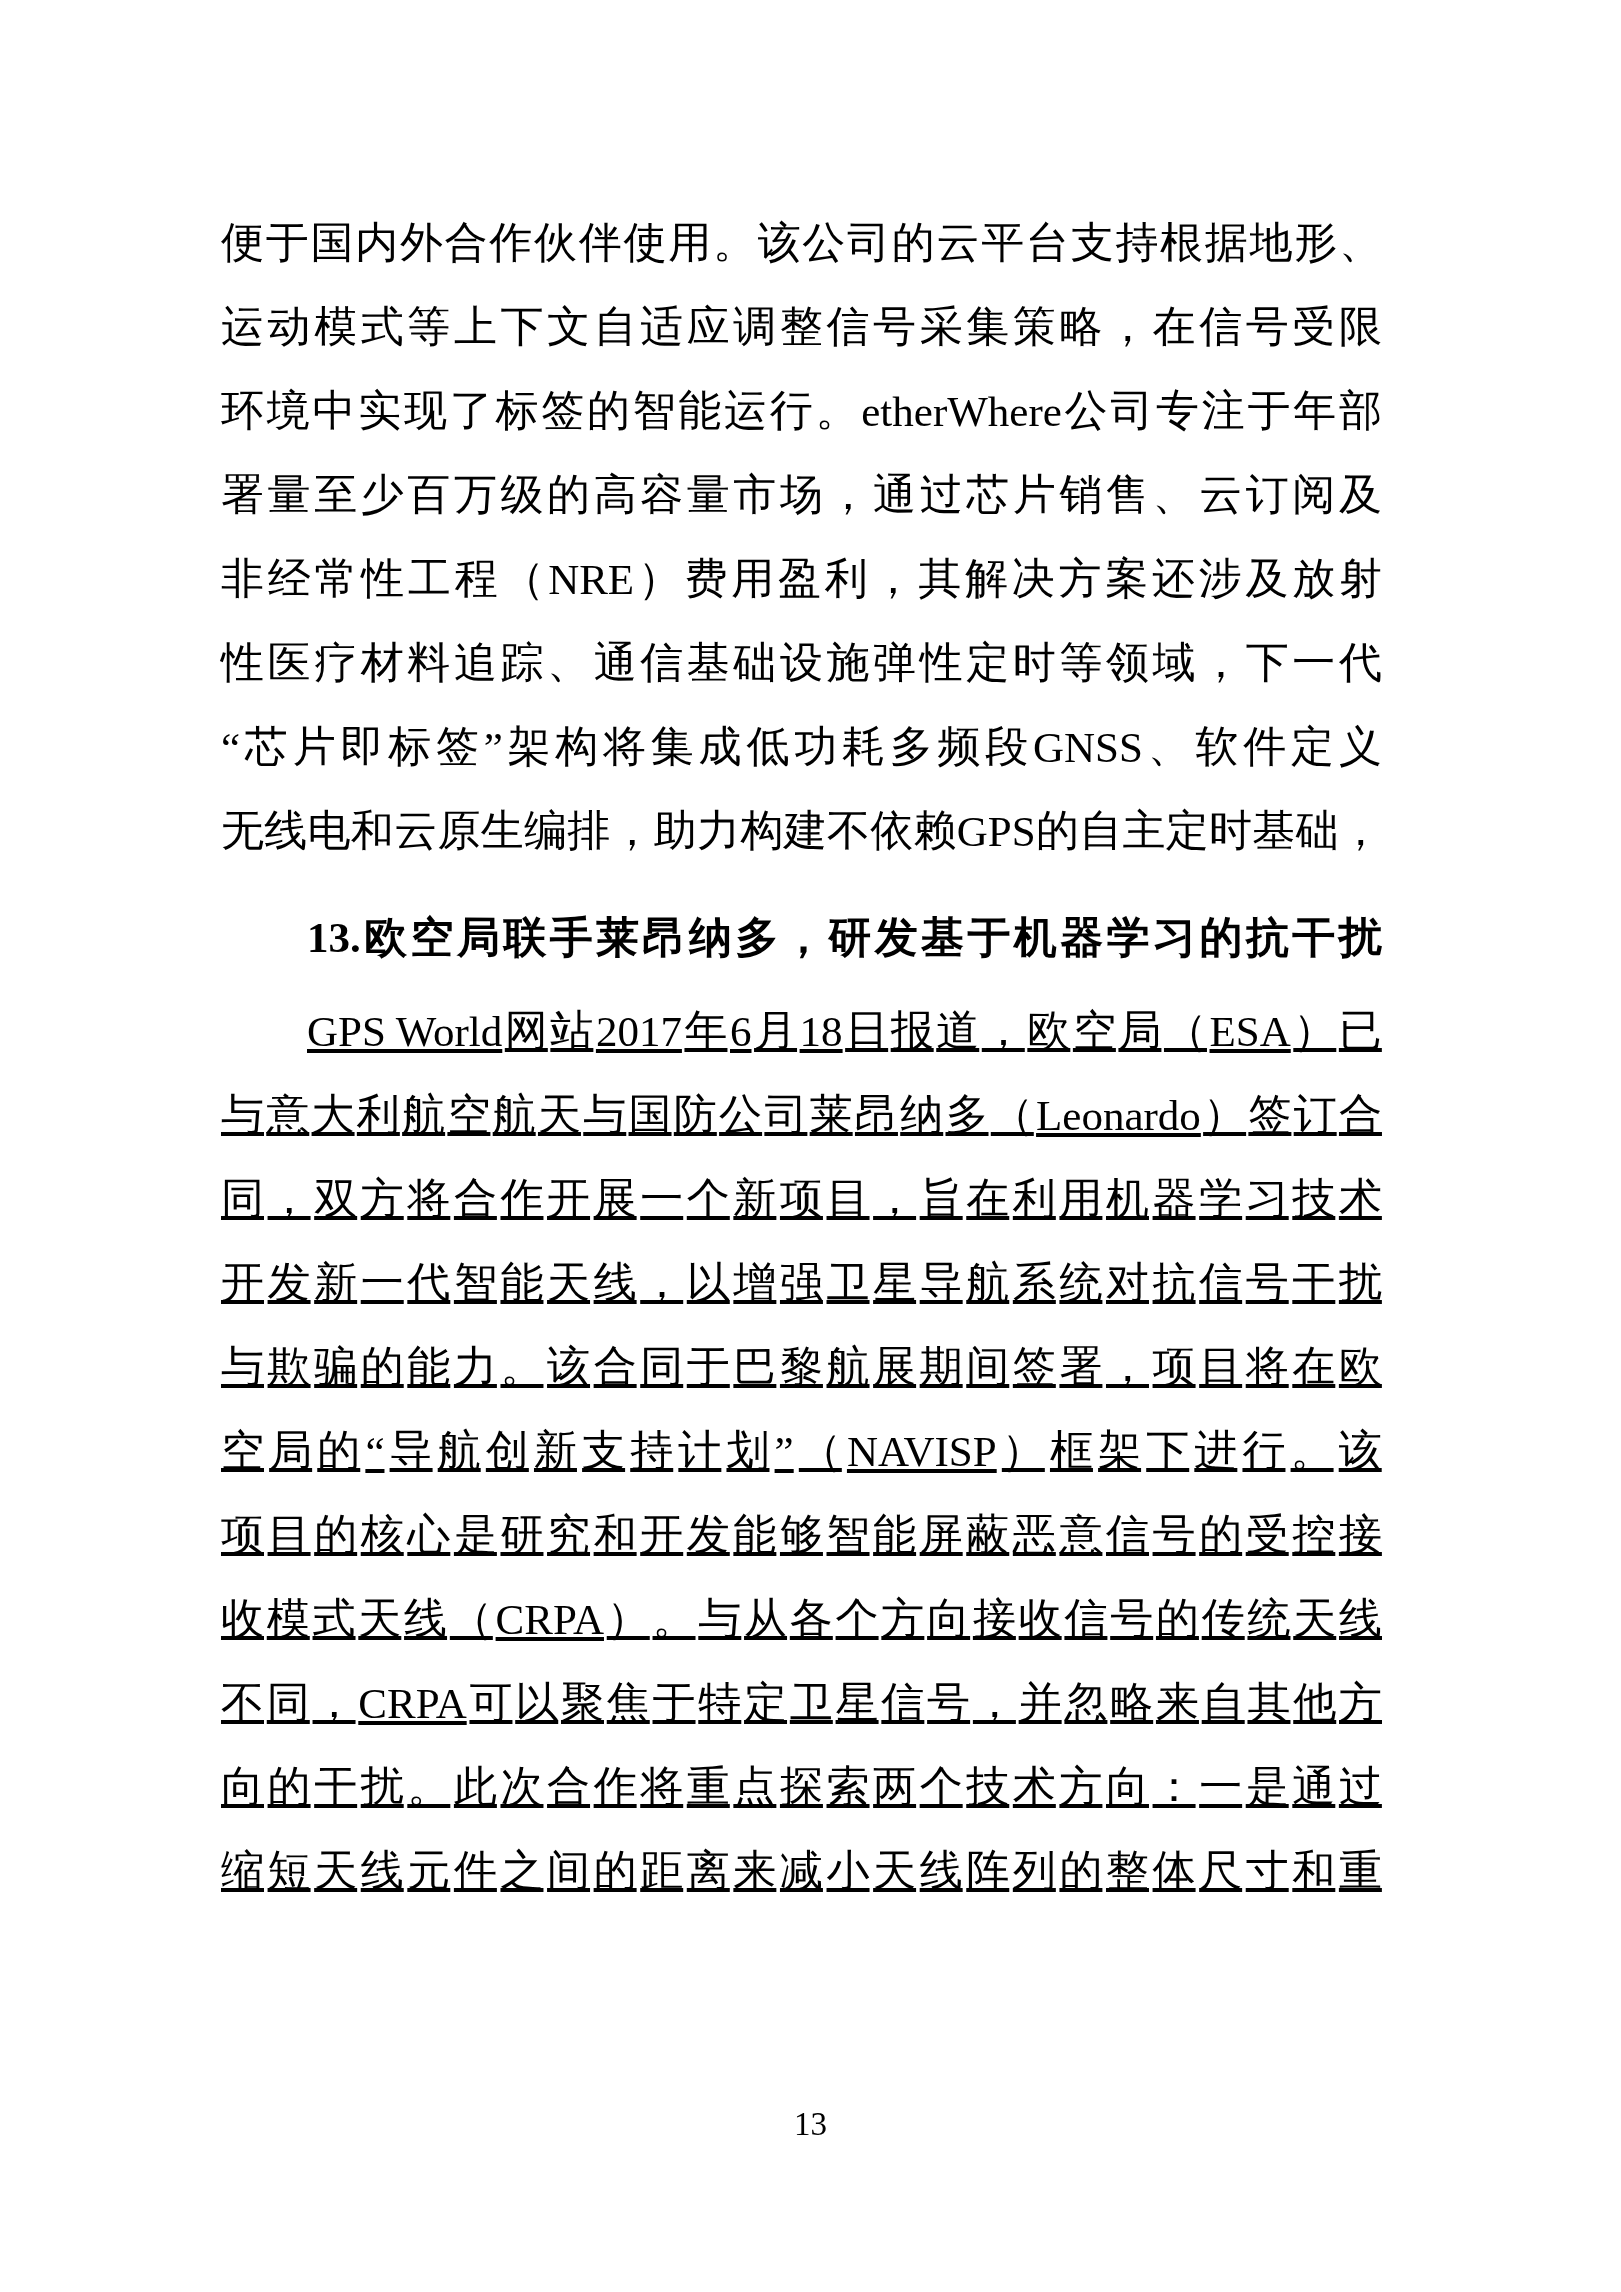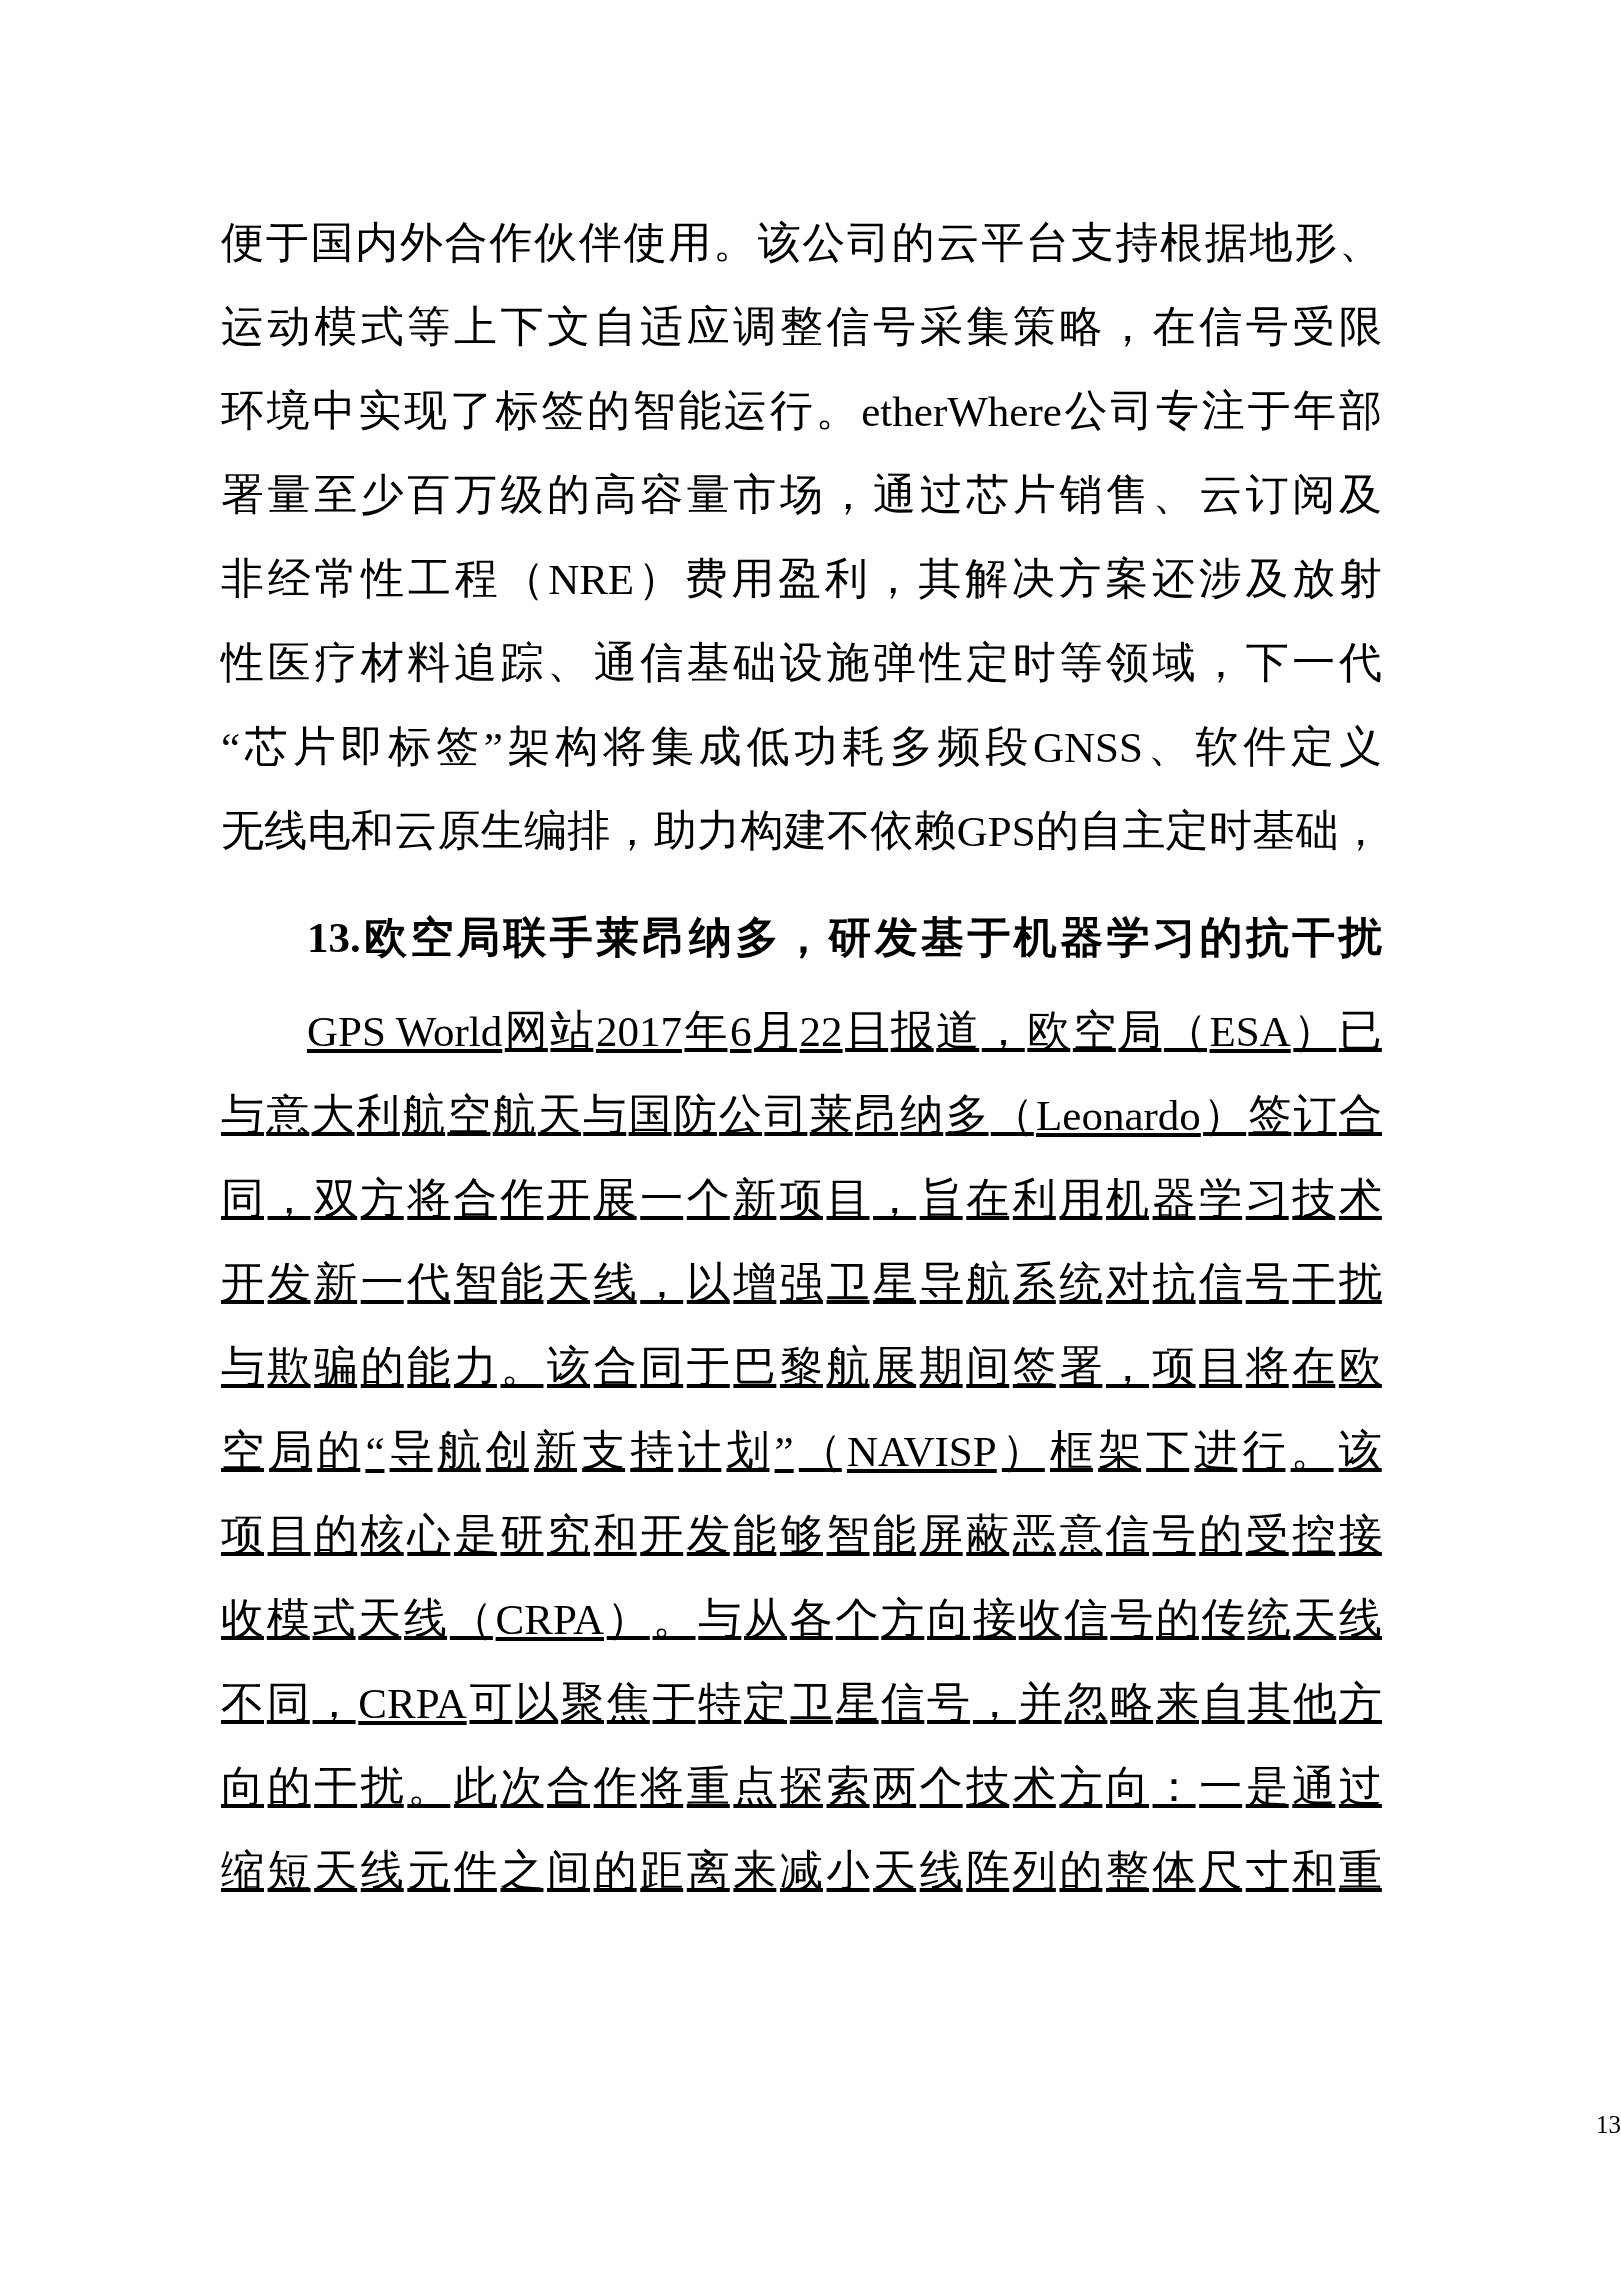--- a/index.html
+++ b/index.html
@@ -27,22 +27,22 @@
     display:flex;
     align-items:center;
     white-space:pre;
   }
   .line.justify{justify-content:space-between;}
   .line.plain{justify-content:flex-start;}
   .line.indent{padding-left:86px;text-align:center;}
   .page-number{
     position:absolute;
     left:0;right:0;top:2103px;
-    text-align:right;
-    font-size:25px;
+    text-align:center;
+    font-size:33px;
     height:43px;
     line-height:43px;
   }
 </style>
 </head>
 <body>
 
 <div class="page">
   <div class="text-block" id="text-block">
       <div class="paragraph ">
@@ -52,21 +52,21 @@
         <div class="line justify"><span>署</span><span>量</span><span>至</span><span>少</span><span>百</span><span>万</span><span>级</span><span>的</span><span>高</span><span>容</span><span>量</span><span>市</span><span>场</span><span>，</span><span>通</span><span>过</span><span>芯</span><span>片</span><span>销</span><span>售</span><span>、</span><span>云</span><span>订</span><span>阅</span><span>及</span></div>
         <div class="line justify"><span>非</span><span>经</span><span>常</span><span>性</span><span>工</span><span>程</span><span>（</span><span>NRE</span><span>）</span><span>费</span><span>用</span><span>盈</span><span>利</span><span>，</span><span>其</span><span>解</span><span>决</span><span>方</span><span>案</span><span>还</span><span>涉</span><span>及</span><span>放</span><span>射</span></div>
         <div class="line justify"><span>性</span><span>医</span><span>疗</span><span>材</span><span>料</span><span>追</span><span>踪</span><span>、</span><span>通</span><span>信</span><span>基</span><span>础</span><span>设</span><span>施</span><span>弹</span><span>性</span><span>定</span><span>时</span><span>等</span><span>领</span><span>域</span><span>，</span><span>下</span><span>一</span><span>代</span></div>
         <div class="line justify"><span>“</span><span>芯</span><span>片</span><span>即</span><span>标</span><span>签</span><span>”</span><span>架</span><span>构</span><span>将</span><span>集</span><span>成</span><span>低</span><span>功</span><span>耗</span><span>多</span><span>频</span><span>段</span><span>GNSS</span><span>、</span><span>软</span><span>件</span><span>定</span><span>义</span></div>
         <div class="line justify"><span>无</span><span>线</span><span>电</span><span>和</span><span>云</span><span>原</span><span>生</span><span>编</span><span>排</span><span>，</span><span>助</span><span>力</span><span>构</span><span>建</span><span>不</span><span>依</span><span>赖</span><span>GPS</span><span>的</span><span>自</span><span>主</span><span>定</span><span>时</span><span>基</span><span>础</span><span>，</span></div>
       </div>
       <div class="paragraph p-heading">
         <div class="line justify indent"><span>13.</span><span>欧</span><span>空</span><span>局</span><span>联</span><span>手</span><span>莱</span><span>昂</span><span>纳</span><span>多</span><span>，</span><span>研</span><span>发</span><span>基</span><span>于</span><span>机</span><span>器</span><span>学</span><span>习</span><span>的</span><span>抗</span><span>干</span><span>扰</span></div>
       </div>
       <div class="paragraph p-body-after">
-        <div class="line justify indent"><span>GPS World</span><span>网</span><span>站</span><span>2017</span><span>年</span><span>6</span><span>月</span><span>22</span><span>日</span><span>报</span><span>道</span><span>，</span><span>欧</span><span>空</span><span>局</span><span>（</span><span>ESA</span><span>）</span><span>已</span></div>
+        <div class="line justify indent"><span>GPS World</span><span>网</span><span>站</span><span>2017</span><span>年</span><span>6</span><span>月</span><span>18</span><span>日</span><span>报</span><span>道</span><span>，</span><span>欧</span><span>空</span><span>局</span><span>（</span><span>ESA</span><span>）</span><span>已</span></div>
         <div class="line justify"><span>与</span><span>意</span><span>大</span><span>利</span><span>航</span><span>空</span><span>航</span><span>天</span><span>与</span><span>国</span><span>防</span><span>公</span><span>司</span><span>莱</span><span>昂</span><span>纳</span><span>多</span><span>（</span><span>Leonardo</span><span>）</span><span>签</span><span>订</span><span>合</span></div>
         <div class="line justify"><span>同</span><span>，</span><span>双</span><span>方</span><span>将</span><span>合</span><span>作</span><span>开</span><span>展</span><span>一</span><span>个</span><span>新</span><span>项</span><span>目</span><span>，</span><span>旨</span><span>在</span><span>利</span><span>用</span><span>机</span><span>器</span><span>学</span><span>习</span><span>技</span><span>术</span></div>
         <div class="line justify"><span>开</span><span>发</span><span>新</span><span>一</span><span>代</span><span>智</span><span>能</span><span>天</span><span>线</span><span>，</span><span>以</span><span>增</span><span>强</span><span>卫</span><span>星</span><span>导</span><span>航</span><span>系</span><span>统</span><span>对</span><span>抗</span><span>信</span><span>号</span><span>干</span><span>扰</span></div>
         <div class="line justify"><span>与</span><span>欺</span><span>骗</span><span>的</span><span>能</span><span>力</span><span>。</span><span>该</span><span>合</span><span>同</span><span>于</span><span>巴</span><span>黎</span><span>航</span><span>展</span><span>期</span><span>间</span><span>签</span><span>署</span><span>，</span><span>项</span><span>目</span><span>将</span><span>在</span><span>欧</span></div>
         <div class="line justify"><span>空</span><span>局</span><span>的</span><span>“</span><span>导</span><span>航</span><span>创</span><span>新</span><span>支</span><span>持</span><span>计</span><span>划</span><span>”</span><span>（</span><span>NAVISP</span><span>）</span><span>框</span><span>架</span><span>下</span><span>进</span><span>行</span><span>。</span><span>该</span></div>
         <div class="line justify"><span>项</span><span>目</span><span>的</span><span>核</span><span>心</span><span>是</span><span>研</span><span>究</span><span>和</span><span>开</span><span>发</span><span>能</span><span>够</span><span>智</span><span>能</span><span>屏</span><span>蔽</span><span>恶</span><span>意</span><span>信</span><span>号</span><span>的</span><span>受</span><span>控</span><span>接</span></div>
         <div class="line justify"><span>收</span><span>模</span><span>式</span><span>天</span><span>线</span><span>（</span><span>CRPA</span><span>）</span><span>。</span><span>与</span><span>从</span><span>各</span><span>个</span><span>方</span><span>向</span><span>接</span><span>收</span><span>信</span><span>号</span><span>的</span><span>传</span><span>统</span><span>天</span><span>线</span></div>
         <div class="line justify"><span>不</span><span>同</span><span>，</span><span>CRPA</span><span>可</span><span>以</span><span>聚</span><span>焦</span><span>于</span><span>特</span><span>定</span><span>卫</span><span>星</span><span>信</span><span>号</span><span>，</span><span>并</span><span>忽</span><span>略</span><span>来</span><span>自</span><span>其</span><span>他</span><span>方</span></div>
         <div class="line justify"><span>向</span><span>的</span><span>干</span><span>扰</span><span>。</span><span>此</span><span>次</span><span>合</span><span>作</span><span>将</span><span>重</span><span>点</span><span>探</span><span>索</span><span>两</span><span>个</span><span>技</span><span>术</span><span>方</span><span>向</span><span>：</span><span>一</span><span>是</span><span>通</span><span>过</span></div>
         <div class="line justify"><span>缩</span><span>短</span><span>天</span><span>线</span><span>元</span><span>件</span><span>之</span><span>间</span><span>的</span><span>距</span><span>离</span><span>来</span><span>减</span><span>小</span><span>天</span><span>线</span><span>阵</span><span>列</span><span>的</span><span>整</span><span>体</span><span>尺</span><span>寸</span><span>和</span><span>重</span></div>

